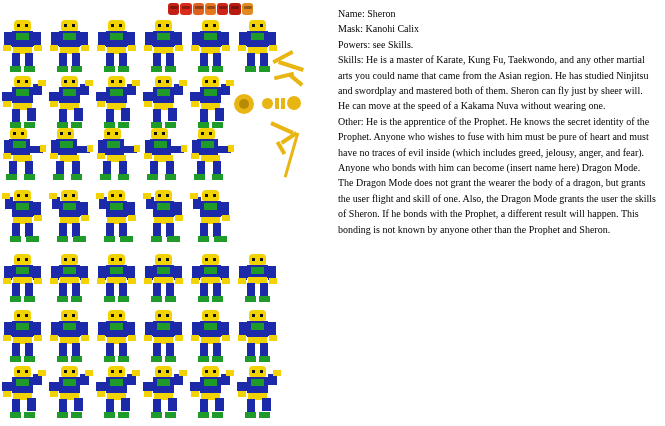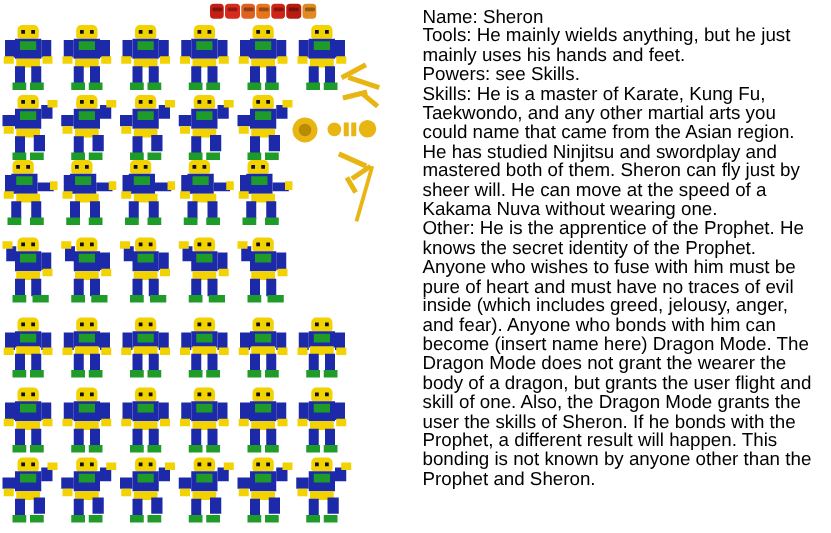--- a/index.html
+++ b/index.html
@@ -157,24 +157,24 @@
     background: #e8b513;
   }
 
   
   #text-panel {
     position: absolute;
     left: 338px;
     top: 6px;
     width: 318px;
     height: 414px;
-    font-size: 15px;
+    font-size: 10px;
     line-height: 15.4px;
     color: #000000;
-    font-family: Liberation Sans, sans-serif;
+    font-family: Liberation Serif, serif;
   }
   #text-panel p {
     margin: 0;
   }
 </style>
 </head>
 <body>
 
 <div id="root">
 
@@ -845,19 +845,19 @@
           <i class="s-leg-l" style="background: rgb(28, 41, 168);"></i>
           <i class="s-leg-r" style="background: rgb(28, 41, 168);"></i>
           <i class="s-foot-l" style="background: rgb(30, 155, 40);"></i>
           <i class="s-foot-r" style="background: rgb(30, 155, 40);"></i>
         </div>
       </div>
     </div>
 
   <div id="text-panel">
     <p>Name: Sheron</p>
-    <p>Tools: He mainly wields anything, but he just mainly uses his hands and feet.</p>
+    <p>Mask: Kanohi Calix</p>
     <p>Powers: see Skills.</p>
     <p>Skills: He is a master of Karate, Kung Fu, Taekwondo, and any other martial arts you could name that came from the Asian region. He has studied Ninjitsu and swordplay and mastered both of them. Sheron can fly just by sheer will. He can move at the speed of a Kakama Nuva without wearing one.</p>
     <p>Other: He is the apprentice of the Prophet. He knows the secret identity of the Prophet. Anyone who wishes to fuse with him must be pure of heart and must have no traces of evil inside (which includes greed, jelousy, anger, and fear). Anyone who bonds with him can become (insert name here) Dragon Mode. The Dragon Mode does not grant the wearer the body of a dragon, but grants the user flight and skill of one. Also, the Dragon Mode grants the user the skills of Sheron. If he bonds with the Prophet, a different result will happen. This bonding is not known by anyone other than the Prophet and Sheron.</p>
   </div>
 
 </div>
 
 </body></html>

